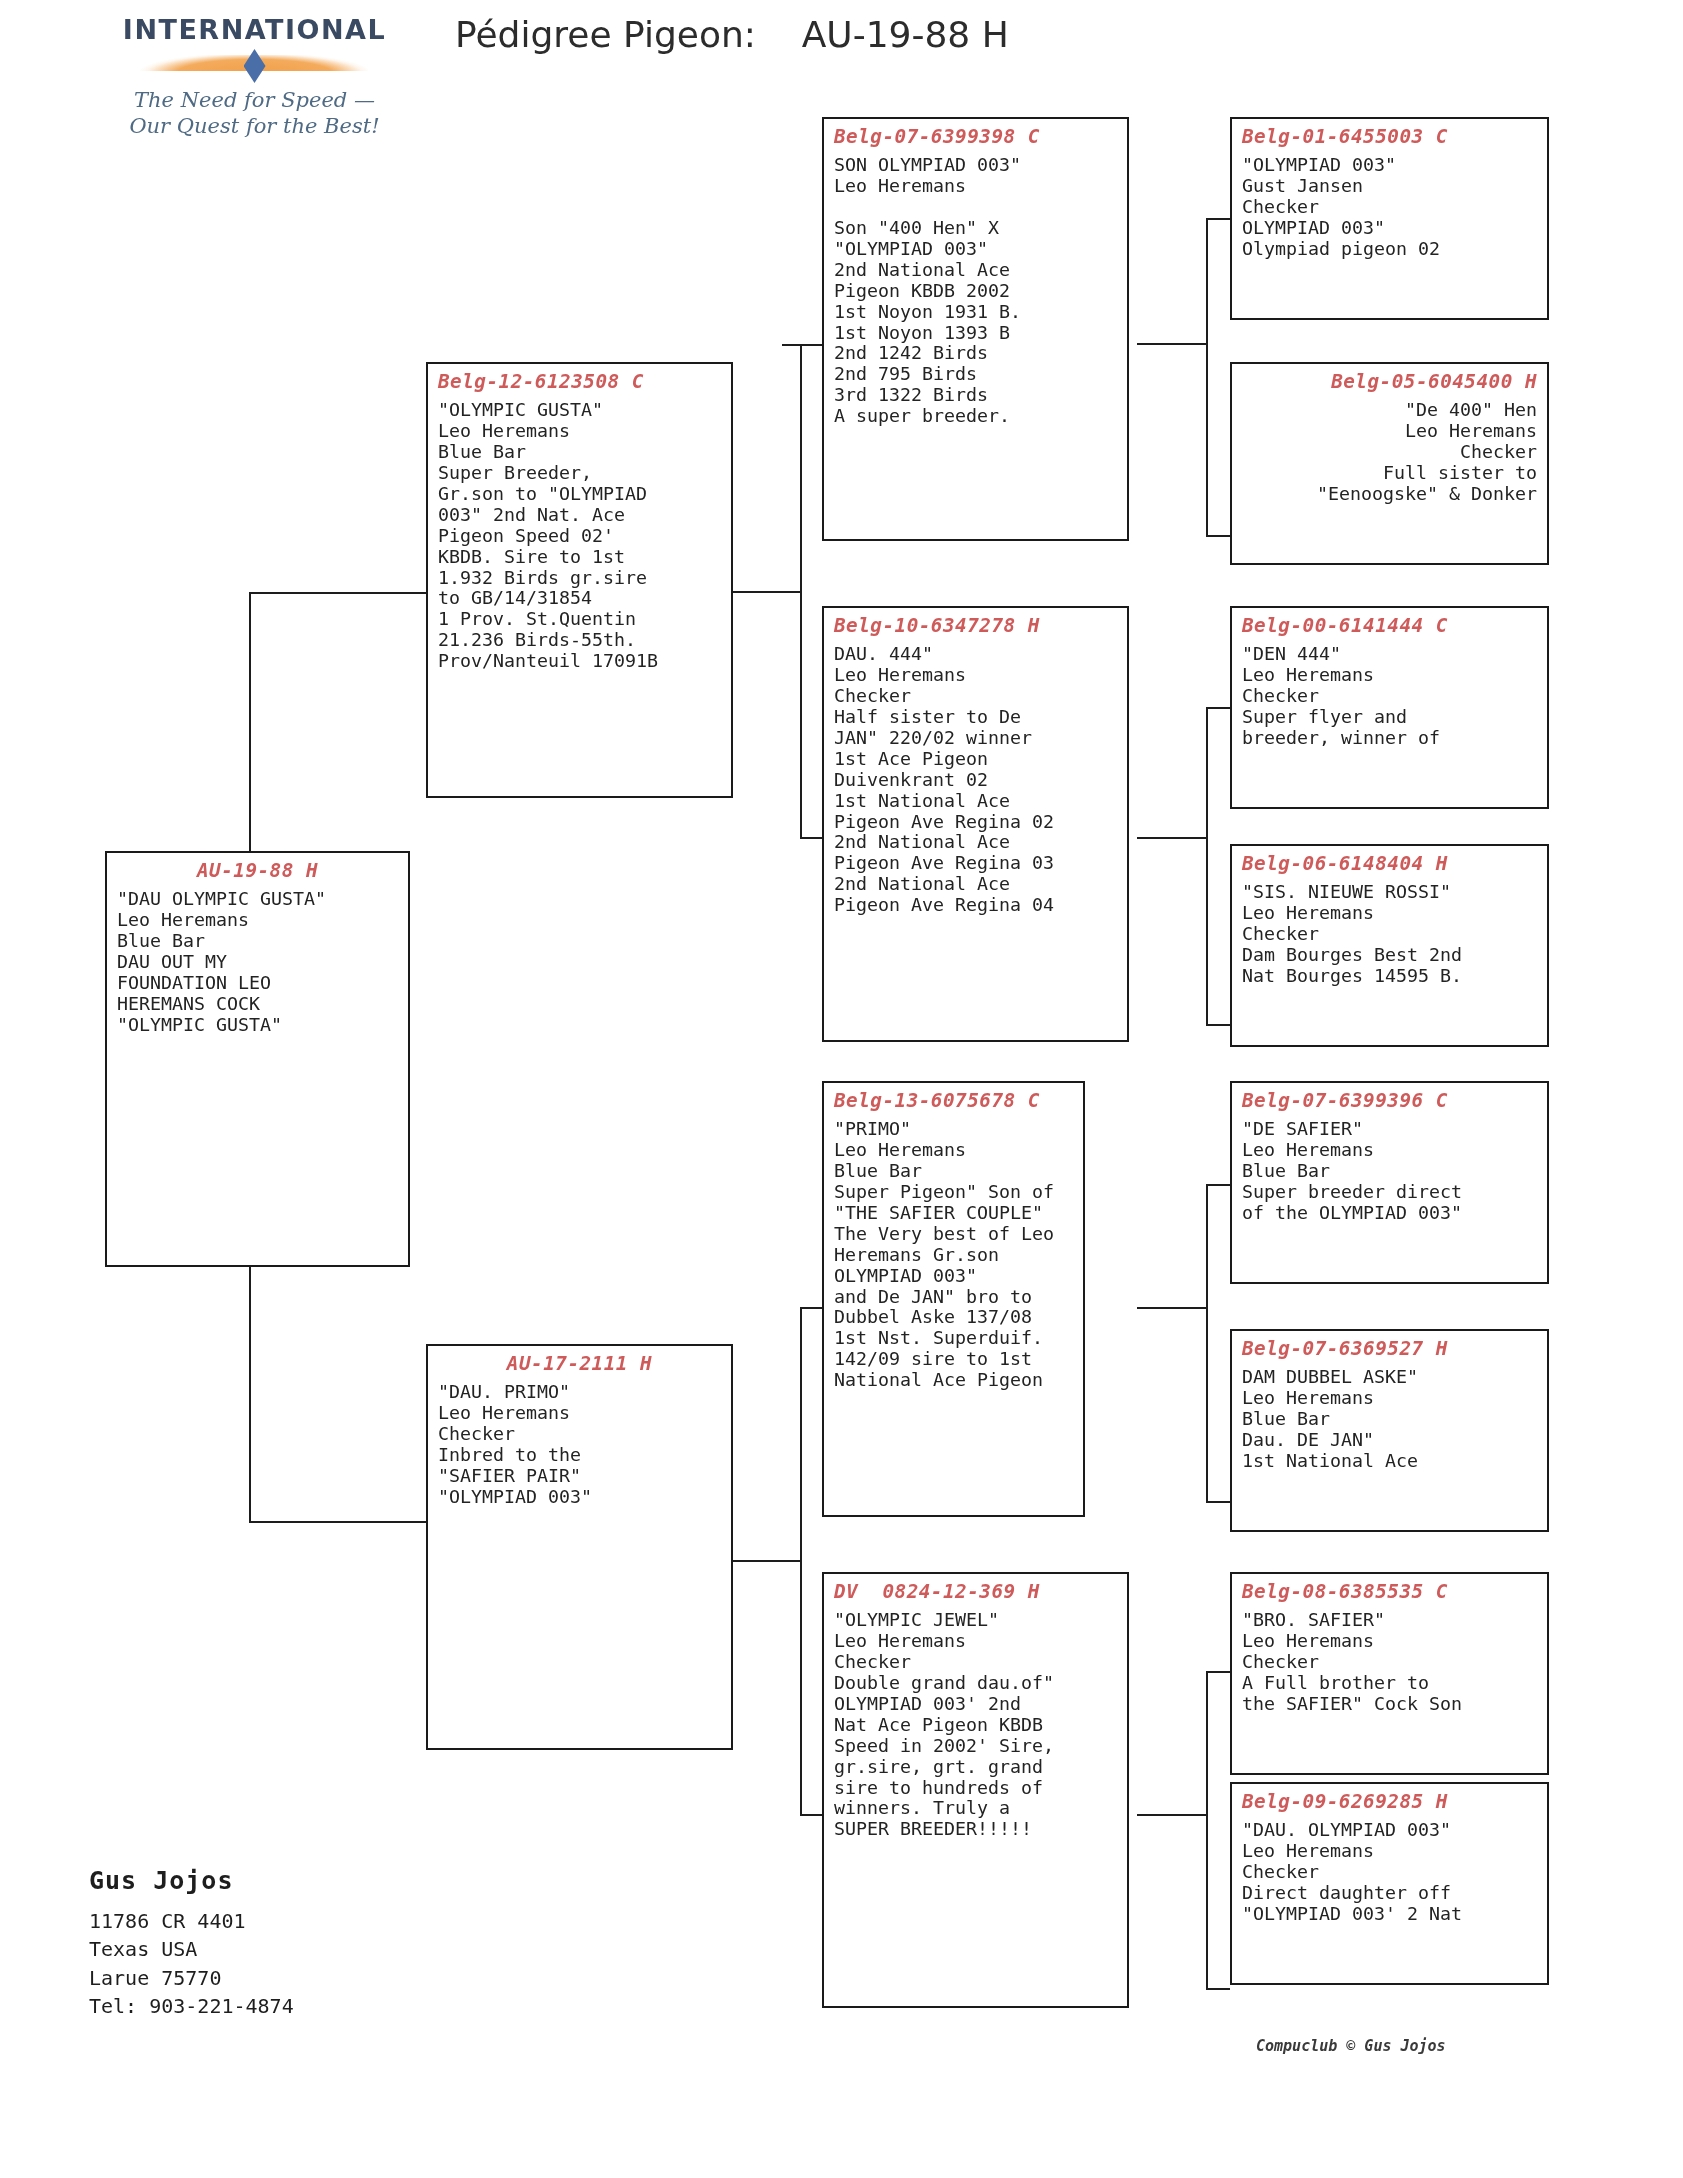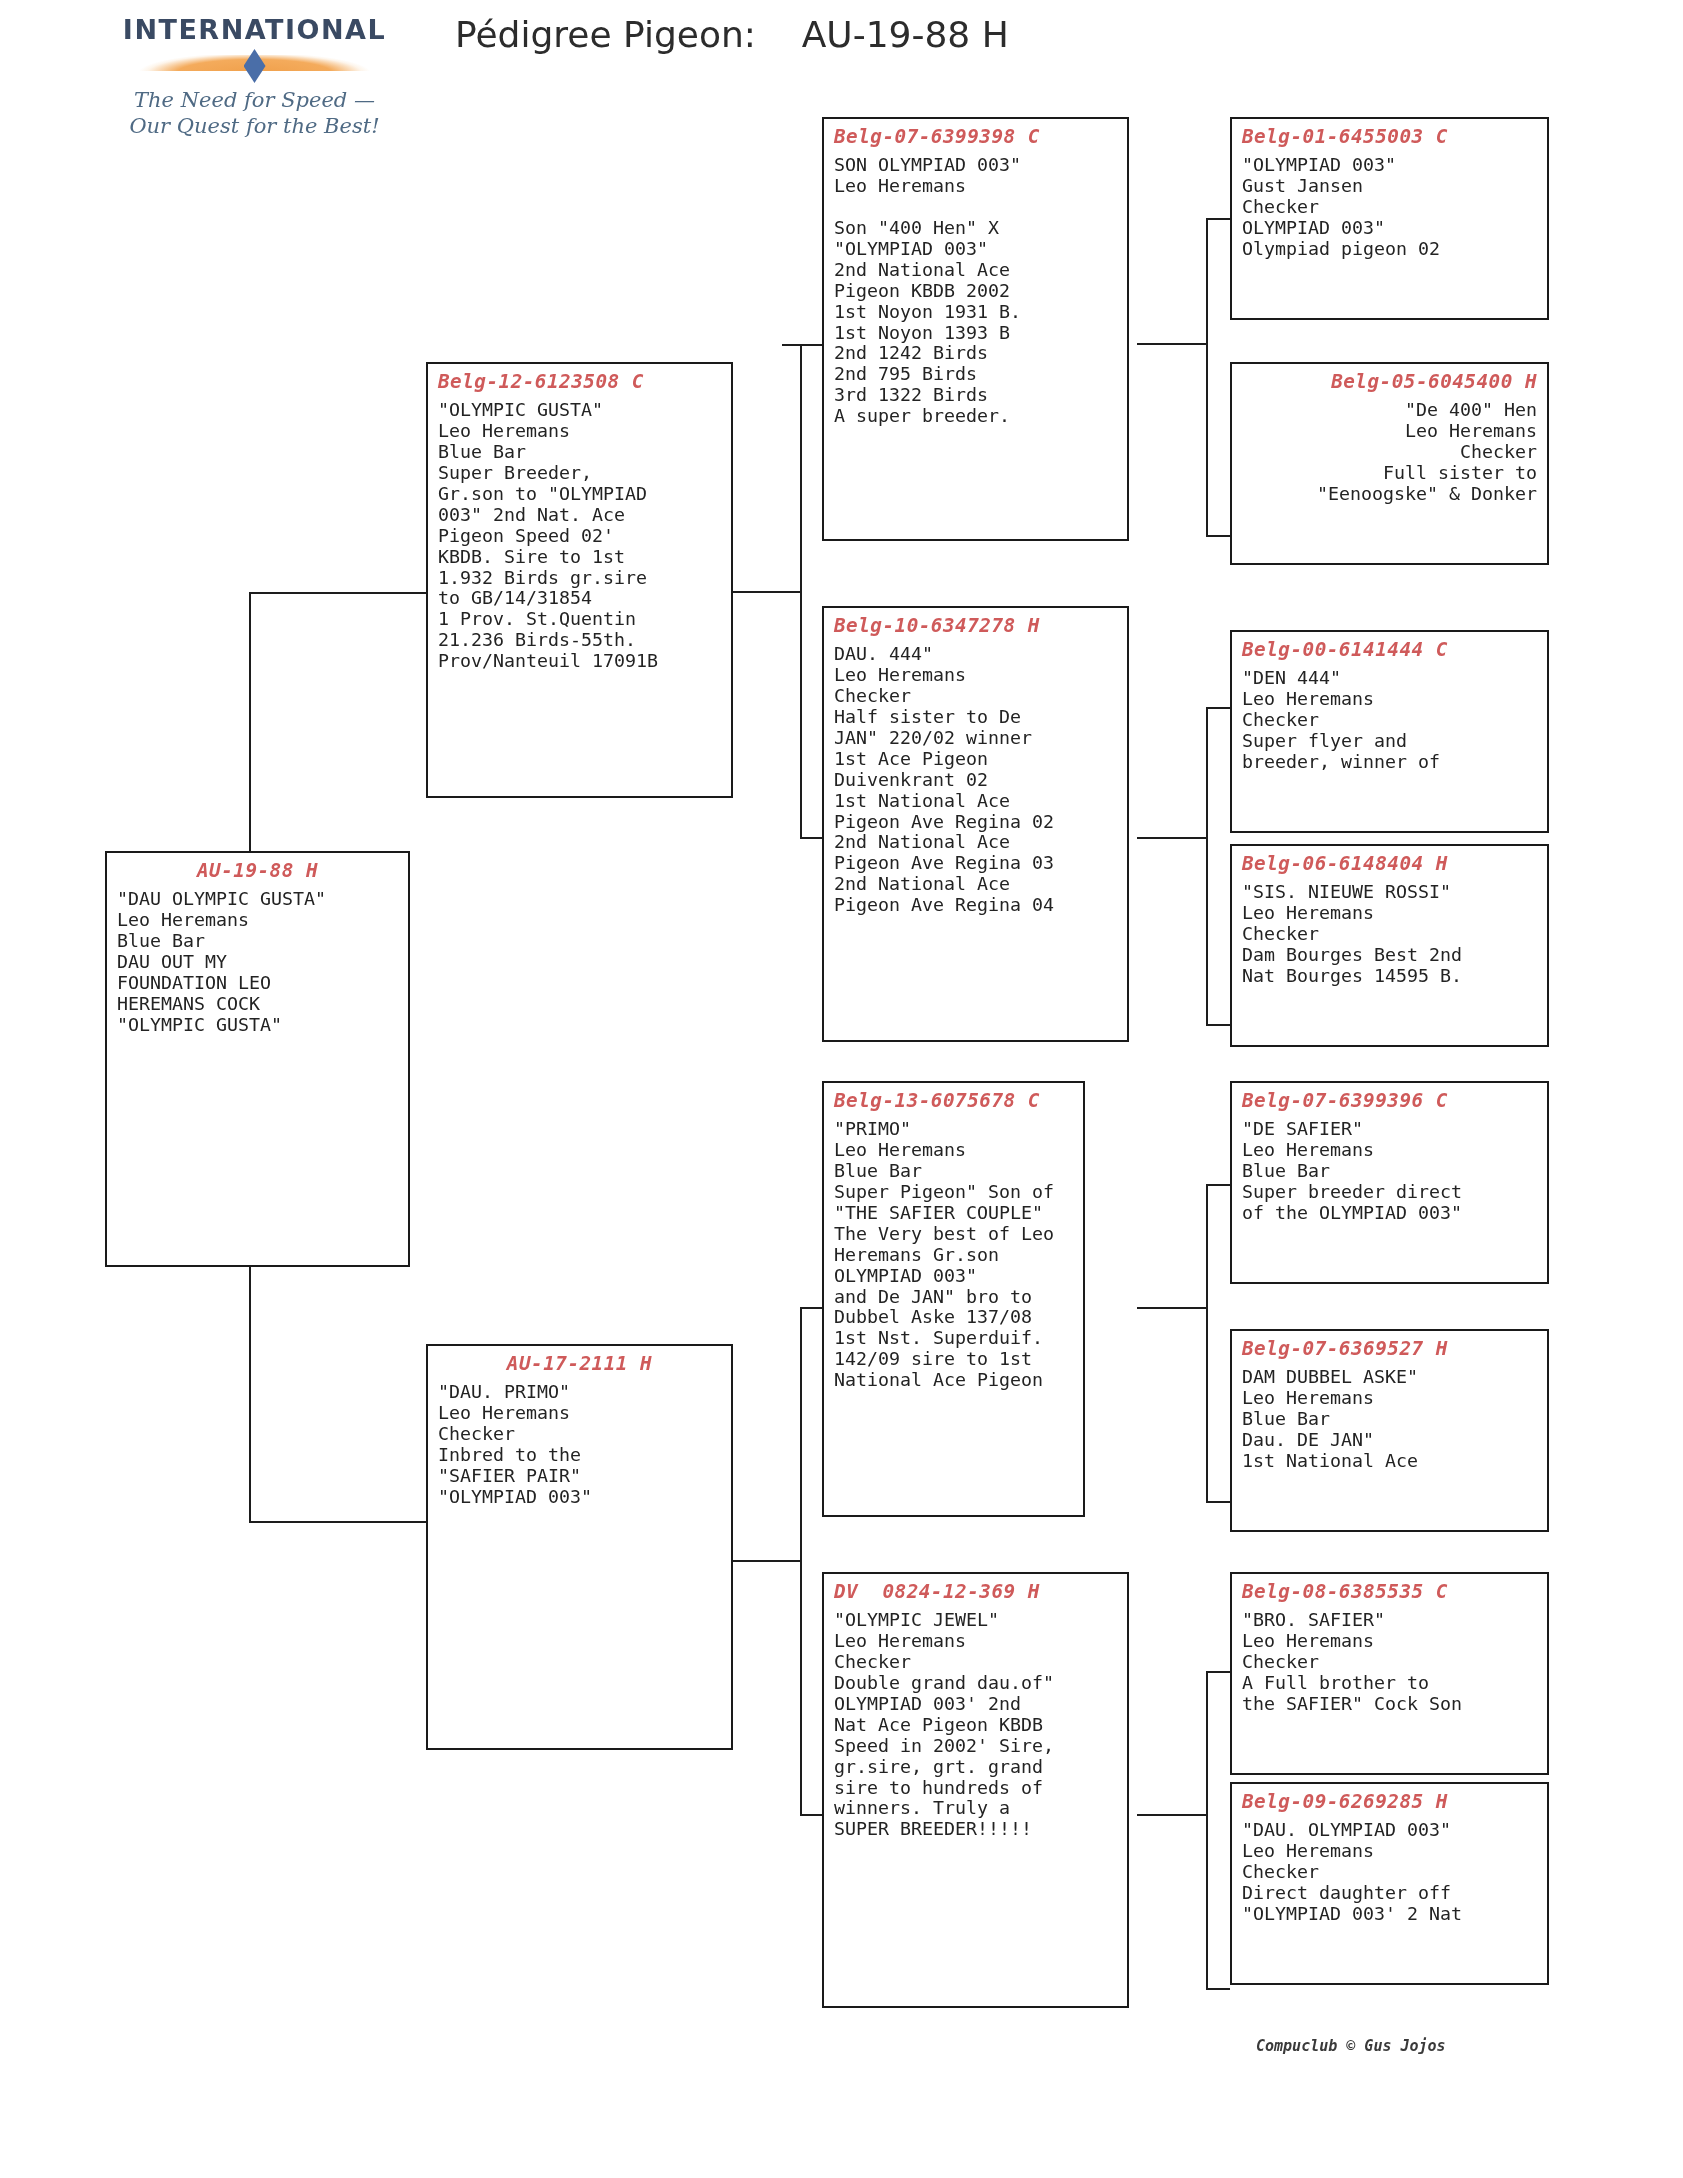--- a/index.html
+++ b/index.html
@@ -344,21 +344,21 @@
 
   <div class="node" style="left:1230px; top:362px; width:319px; height:203px;text-align:right;">
     <div class="node-id">Belg-05-6045400 H</div>
     <div class="node-body">"De 400" Hen
 Leo Heremans
 Checker
 Full sister to
 "Eenoogske" &amp; Donker</div>
   </div>
 
-  <div class="node" style="left:1230px; top:606px; width:319px; height:203px;margin-top:24px;">
+  <div class="node" style="left:1230px; top:606px; width:319px; height:203px;">
     <div class="node-id">Belg-00-6141444 C</div>
     <div class="node-body">"DEN 444"
 Leo Heremans
 Checker
 Super flyer and
 breeder, winner of</div>
   </div>
 
   <div class="node" style="left:1230px; top:844px; width:319px; height:203px;">
     <div class="node-id">Belg-06-6148404 H</div>
@@ -398,17 +398,24 @@
 
   <div class="node" style="left:1230px; top:1782px; width:319px; height:203px;">
     <div class="node-id">Belg-09-6269285 H</div>
     <div class="node-body">"DAU. OLYMPIAD 003"
 Leo Heremans
 Checker
 Direct daughter off
 "OLYMPIAD 003' 2 Nat</div>
   </div>
 
+  <div class="footer">
+    <div class="footer-name">Gus Jojos</div>
+    <div class="footer-line">11786 CR 4401</div>
+    <div class="footer-line">Texas USA</div>
+    <div class="footer-line">Larue 75770</div>
+    <div class="footer-line">Tel: 903-221-4874</div>
+  </div>
 
   <div class="credit">Compuclub © Gus Jojos</div>
 
 </div>
 
 
 </body></html>

